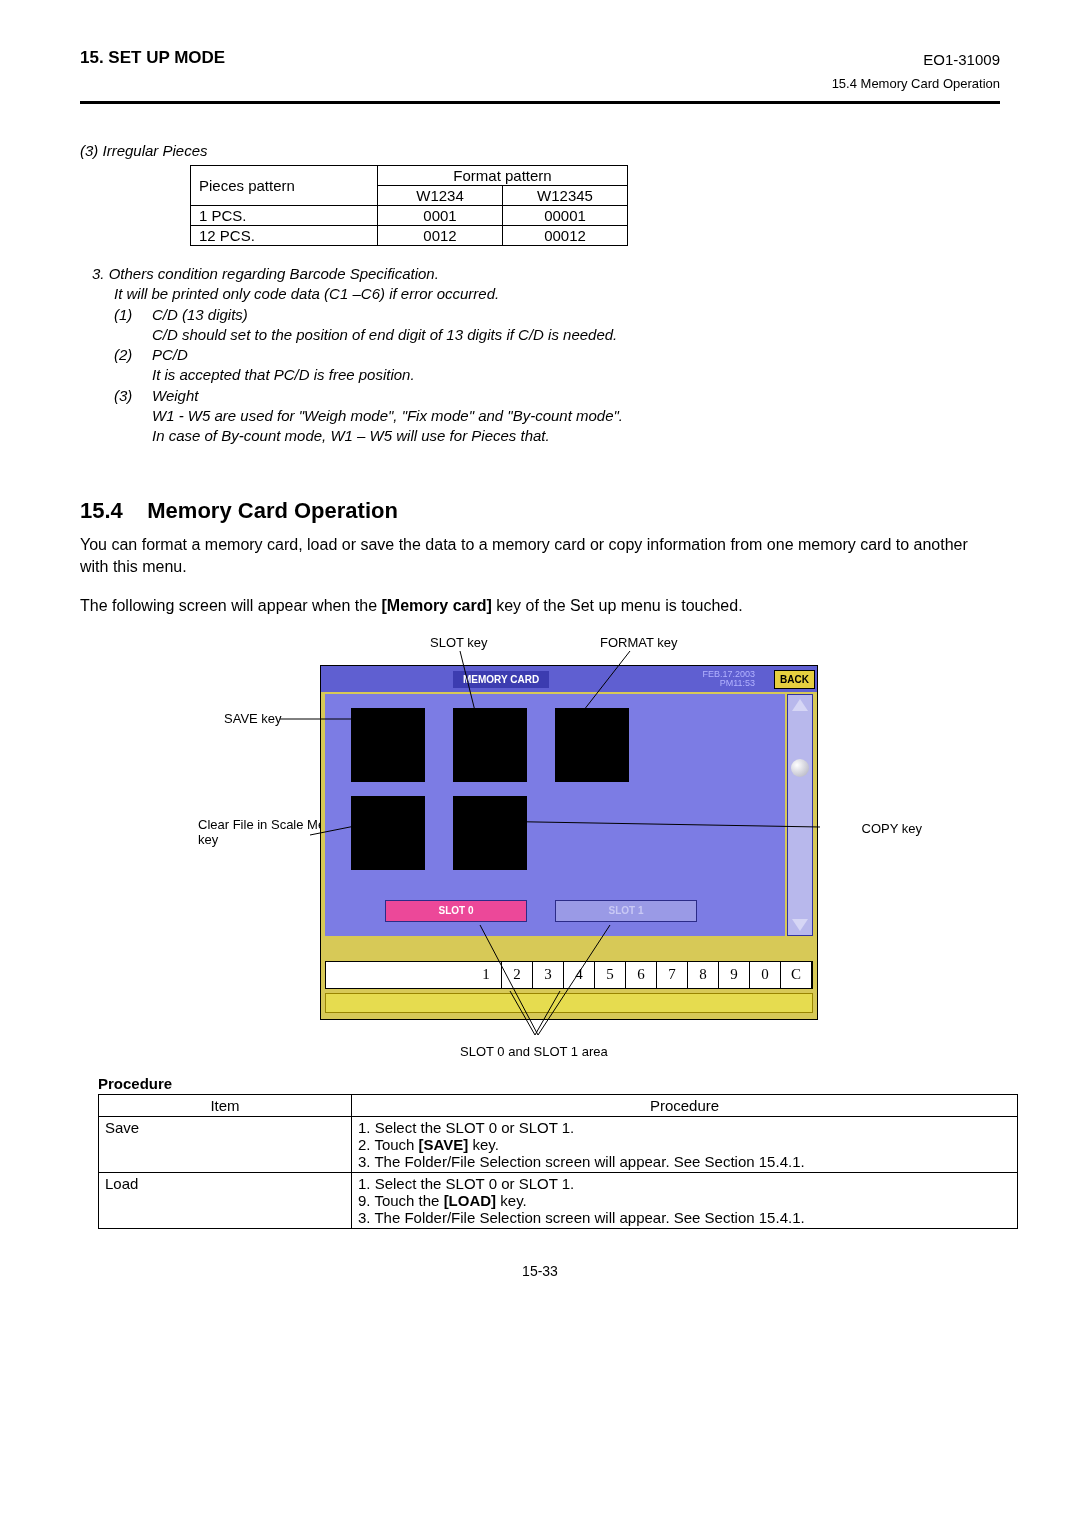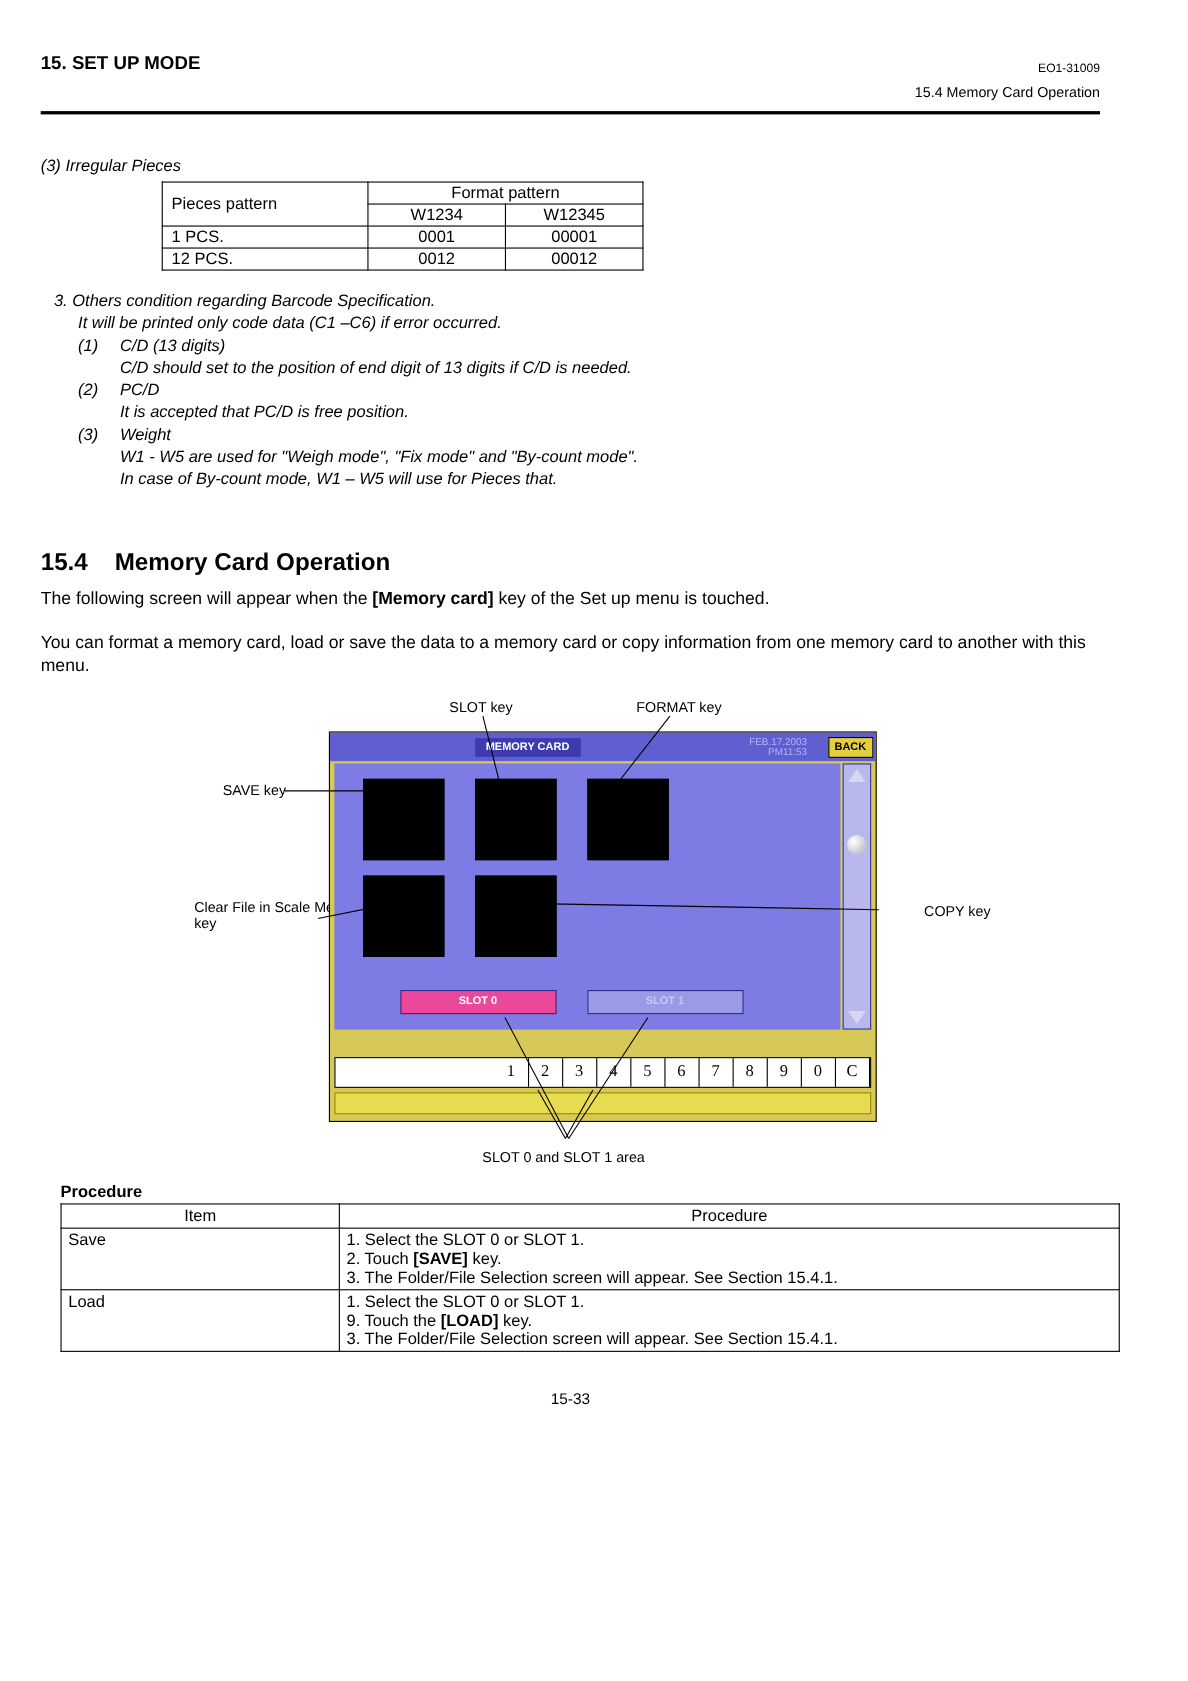--- a/index.html
+++ b/index.html
@@ -1,19 +1,19 @@
 <!DOCTYPE html>
 <html><head>
 <meta charset="utf-8">
 <style>
   html,body{margin:0;padding:0;background:#fff;font-family:Arial,Helvetica,sans-serif;color:#000;font-size:15px}
-  .page{width:1080px;min-height:1528px;margin:0 auto;box-sizing:border-box;padding:48px 80px 30px 37px;position:relative}
+  .page{width:1080px;min-height:1528px;margin:0 auto;box-sizing:border-box;padding:48px 80px 30px 80px;position:relative}
   .header{display:flex;justify-content:space-between;align-items:flex-end;border:none}
   .header-left{font-weight:bold;font-size:17px}
-  .header-right{text-align:right;font-size:11px}
+  .header-right{text-align:right;font-size:15px}
   .header-sub{font-size:13px;margin-top:8px}
   .hr1{border:none;border-top:3px solid #000;margin:10px 0 38px 0}
   .sub-italic{font-style:italic;margin:0 0 6px 0;font-size:15px}
   .tbl-wrap{margin:0 0 18px 110px}
   table.t1{border-collapse:collapse}
   table.t1 td,table.t1 th{border:1px solid #000;padding:1px 8px;font-size:15px;text-align:center;font-weight:normal}
   table.t1 .lcol{text-align:left;width:170px}
   table.t1 .fcol{width:108px}
   .notes{font-style:italic;margin:12px 0 0 12px;line-height:1.35}
   .notes .num{display:inline-block;width:38px}
@@ -109,24 +109,24 @@
     <div class="sub" style="margin-left:60px">It is accepted that PC/D is free position.</div>
     <div style="margin-left:22px"><span class="num">(3)</span><span>Weight</span></div>
     <div class="sub" style="margin-left:60px">W1 - W5 are used for "Weigh mode", "Fix mode" and "By-count mode".</div>
     <div class="sub" style="margin-left:60px">In case of By-count mode, W1 – W5 will use for Pieces that.</div>
   </div>
 
   <div class="h2">
     <span>15.4</span>&nbsp;&nbsp;&nbsp;
     <span>Memory Card Operation</span>
   </div>
+  <div class="body-p">You can format a memory card, load or save the data to a memory card or copy information from one memory card to another with this menu.</div>
   <div class="body-p">
     <span>The following screen will appear when the </span><span class="b">[Memory card]</span><span> key of the Set up menu is touched.</span>
   </div>
-  <div class="body-p">You can format a memory card, load or save the data to a memory card or copy information from one memory card to another with this menu.</div>
 
   <div class="screenwrap">
     <div class="callout label-load">SLOT key</div>
     <div class="callout label-format">FORMAT key</div>
     <div class="callout label-save">SAVE key</div>
     <div class="callout label-clear">Clear File in Scale Memory key</div>
     <div class="callout label-copy">COPY key</div>
     <div class="callout label-slot">SLOT 0 and SLOT 1 area</div>
 
     <div class="screen">

